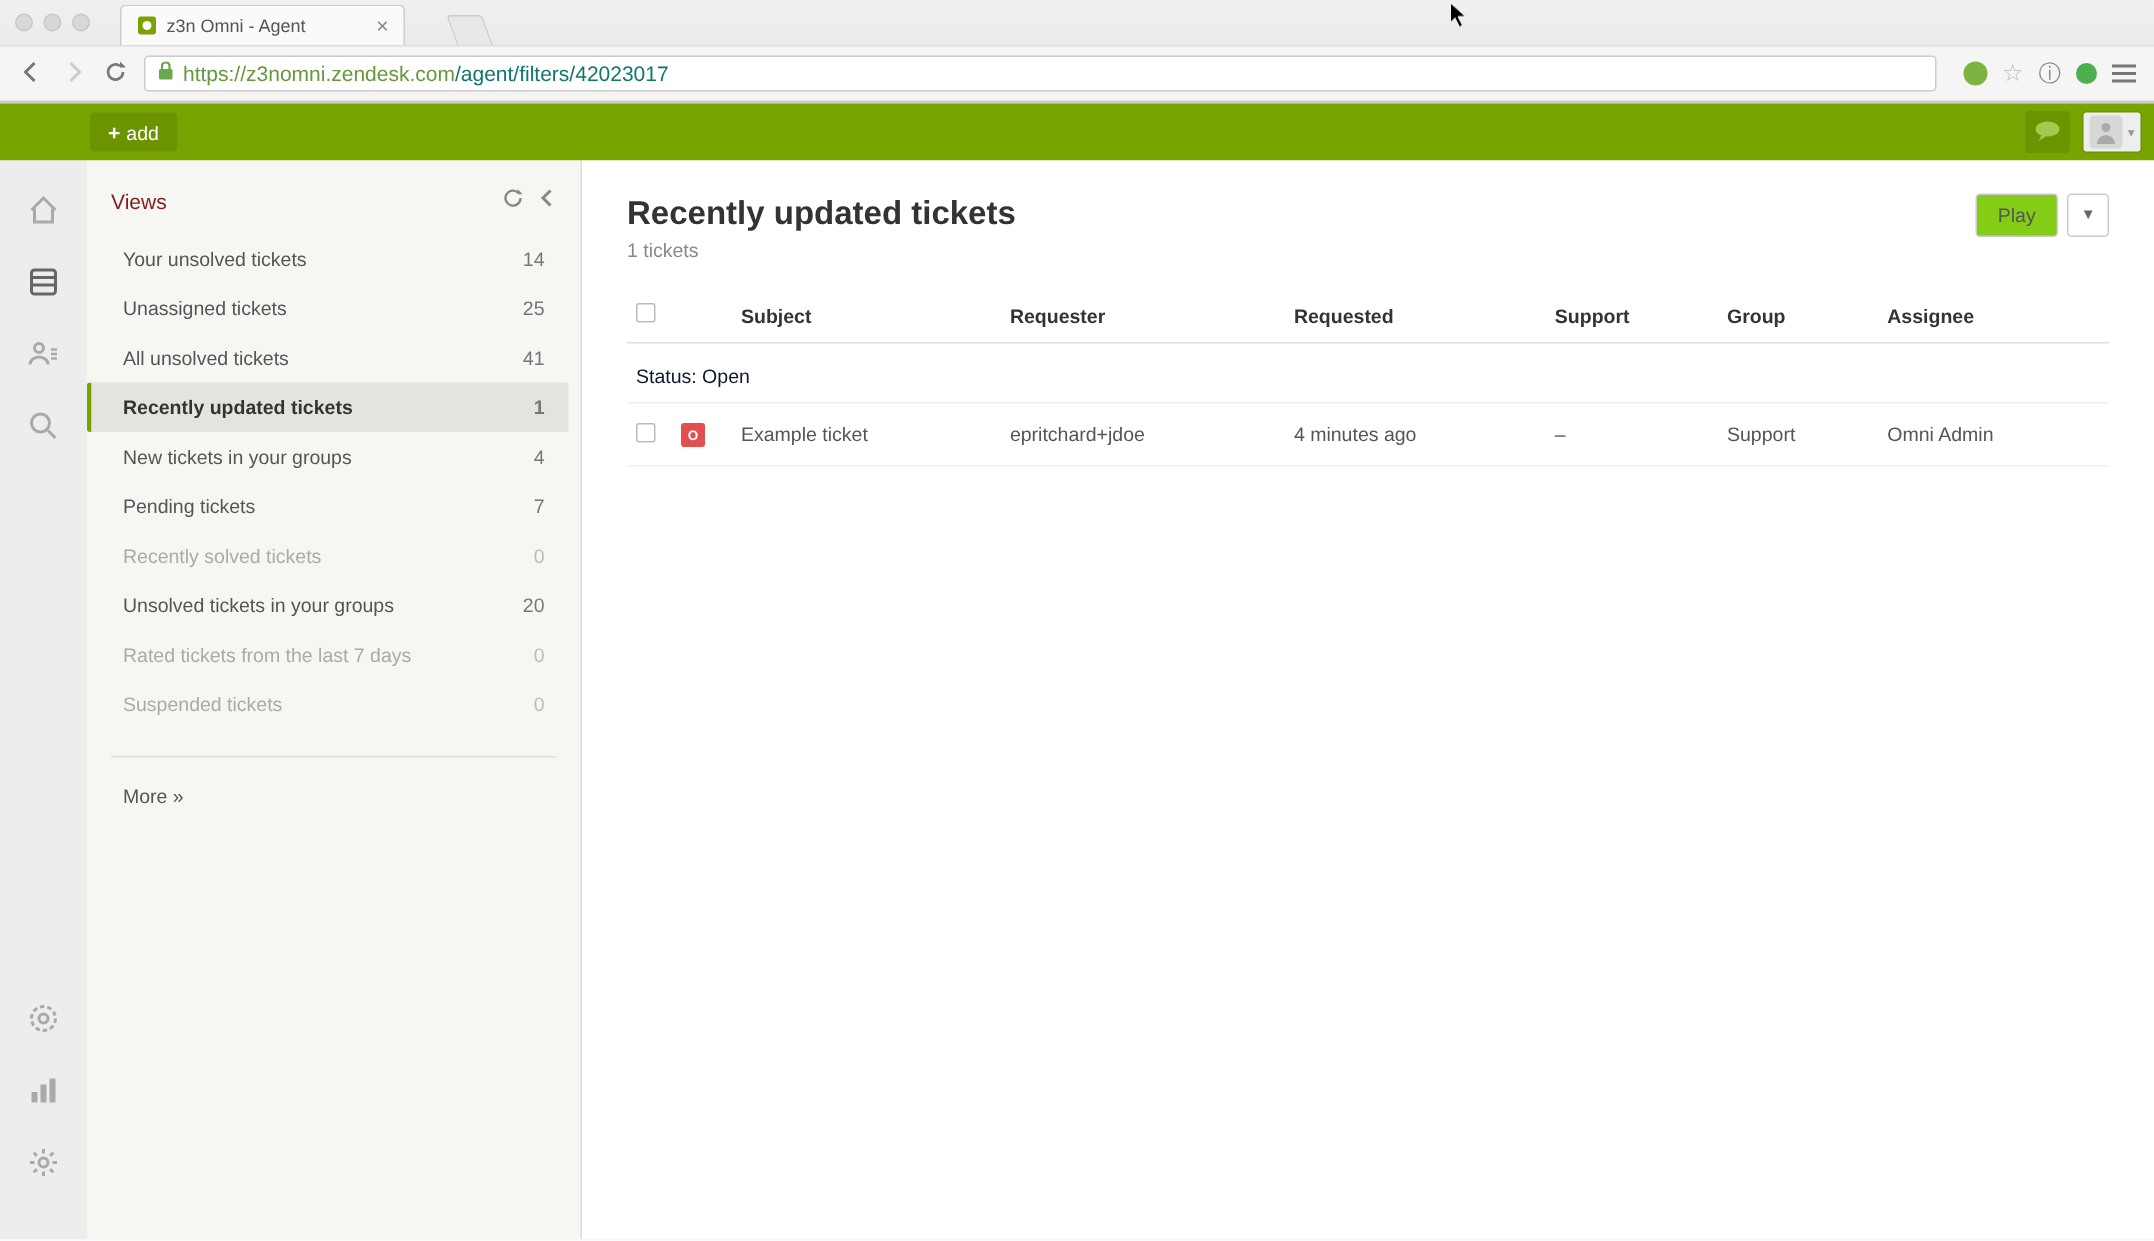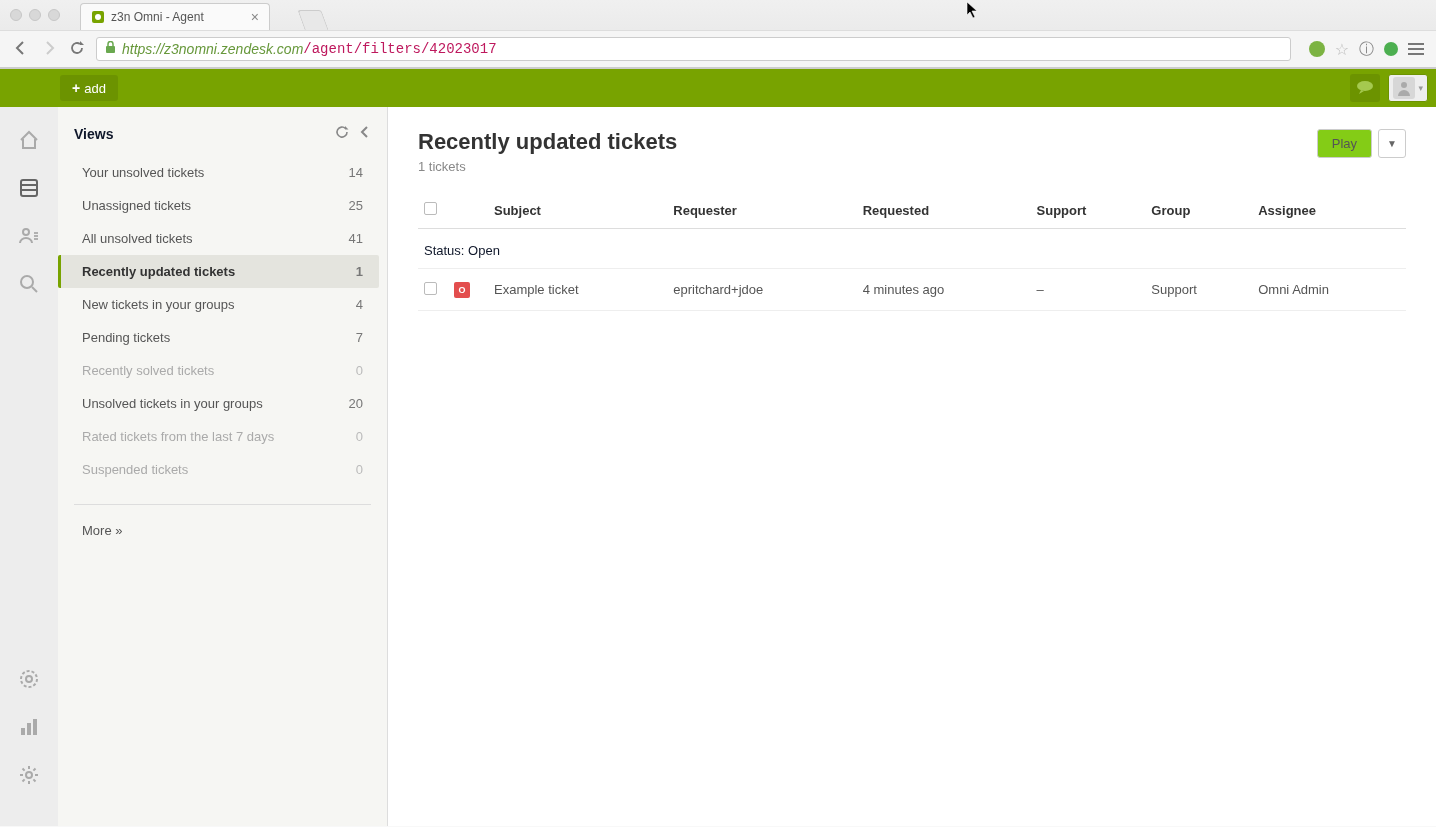--- a/index.html
+++ b/index.html
@@ -12,22 +12,22 @@
     .tab-row { display: flex; padding-left: 80px; height: 28px; align-items: flex-end; margin-top: -18px; gap: 25px; }
     .browser-tab { display: flex; align-items: center; gap: 6px; background: #fafafa; border: 1px solid #ccc; border-bottom: none; border-top-left-radius: 4px; border-top-right-radius: 4px; padding: 5px 10px; font-size: 12px; color: #555; min-width: 190px; }
     .favicon { width: 14px; height: 14px; display: inline-flex; align-items: center; justify-content: center; }
     .tab-close { margin-left: auto; color: #888; cursor: pointer; font-size: 14px; }
     .new-tab { width: 24px; height: 20px; background: #e8e8e8; border: 1px solid #ccc; border-bottom:none; margin-left: 6px; border-top-left-radius: 3px; border-top-right-radius: 3px; transform: skewX(20deg);}
     .addr-row { display: flex; align-items: center; gap: 10px; padding: 6px 12px; background: #f5f5f5; border-top: 1px solid #ddd; border-bottom: 1px solid #ccc; }
     .nav-icon { color: #777; width: 18px; text-align: center; cursor: pointer; }
     .nav-icon.disabled { color: #c6c6c6; }
     .addr-bar { flex: 1; display: flex; align-items: center; background: #fff; border: 1px solid #ccc; border-radius: 3px; padding: 3px 8px; font-size: 14px; }
     .lock { color: #6aa84f; margin-right: 6px; font-size: 12px; }
-    .url-host { color: #67983b; font-style: italic; }
-    .url-path { color: #be185d; font-family: Liberation Mono, monospace; }
+    .url-host { color: #67983b; }
+    .url-path { color: #0f766e; }
     .ext-icons { display: flex; align-items: center; gap: 10px; margin-left: 8px; }
     .ext-circle-green { width: 16px; height: 16px; border-radius: 50%; background: #7cb342; }
     .ext-star { color: #bbb; font-size: 16px; }
     .ext-info { color: #888; font-size: 15px; }
     .ext-dot-green { width: 14px; height: 14px; border-radius: 50%; background: #4caf50; }
     .hamburger { display: flex; flex-direction: column; gap: 3px; cursor: pointer; }
     .hamburger span { width: 16px; height: 2px; background: #777; }
 
     
     .app-header { background: #78a300; height: 38px; display: flex; align-items: center; padding: 0 8px 0 60px; }
@@ -45,21 +45,21 @@
 
     
     .icon-rail { width: 58px; background: #ededed; display: flex; flex-direction: column; align-items: center; padding-top: 20px; gap: 22px; }
     .rail-icon { color: #999; cursor: pointer; width: 26px; height: 26px; display: flex; align-items: center; justify-content: center; }
     .rail-icon.active { color: #666; }
     .rail-spacer { flex: 1; }
 
     
     .views-sidebar { width: 330px; background: #f6f6f3; border-right: 1px solid #ddd; padding: 0 16px; }
     .views-header { display: flex; align-items: center; justify-content: space-between; padding: 18px 0 14px 0; }
-    .views-title { font-weight: bold; font-size: 14px; color: #0f172a; text-align: center; }
+    .views-title { font-weight: normal; font-size: 14px; color: #7f1d1d; text-align: center; }
     .views-header-icons { display: flex; gap: 10px; color: #777; }
     .views-header-icons span { cursor: pointer; }
     .view-list { list-style: none; }
     .view-item { display: flex; justify-content: space-between; align-items: center; padding: 9px 8px; color: #555; cursor: pointer; font-size: 13px; border-radius: 2px; }
     .view-item.selected { background: #e4e4de; font-weight: bold; color: #333; border-left: 3px solid #78a300; margin-left: -16px; padding-left: 21px; margin-right:-8px; padding-right:16px;}
     .view-item.dim { color: #aaa; }
     .view-count { color: #777; font-size: 13px; }
     .view-item.dim .view-count { color: #bbb; }
     .views-divider { border: none; border-top: 1px solid #ddd; margin: 18px 0 14px 0; }
     .more-link { color: #555; font-size: 13px; cursor: pointer; padding: 4px 8px; }

